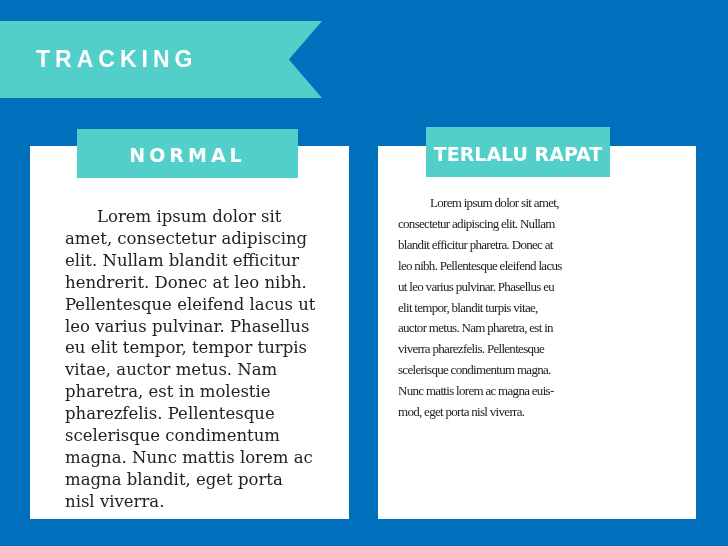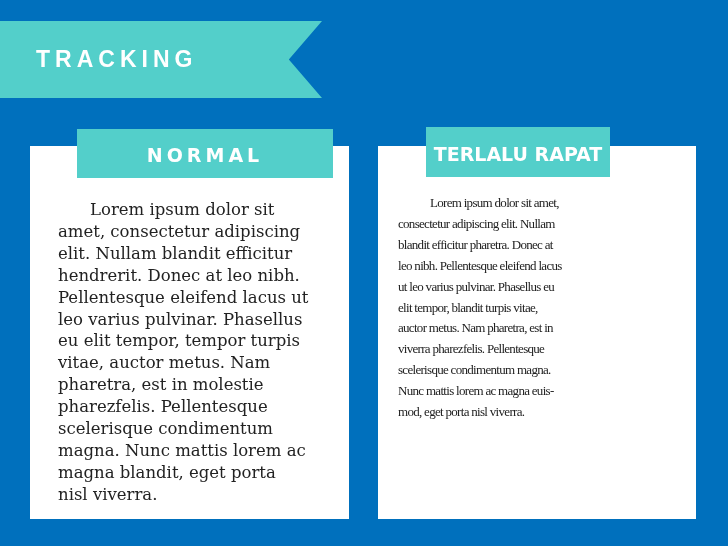--- a/index.html
+++ b/index.html
@@ -32,34 +32,34 @@
     .card-right { left: 378px; width: 318px; }
     .label {
       position: absolute;
       background: #53cfca;
       color: #ffffff;
       font-family: "DejaVu Sans", sans-serif;
       font-weight: bold;
       text-align: center;
     }
     .label-normal {
-      left: 77px; top: 129px; width: 256px; height: 49px;
+      left: 77px; top: 129px; width: 221px; height: 49px;
       line-height: 52px; font-size: 19px; letter-spacing: 4px;
     }
     .label-tight {
       left: 426px; top: 127px; width: 184px; height: 50px;
       line-height: 54px; font-size: 19px; letter-spacing: 0px;
     }
     .body-normal {
       position: absolute; left: 50px; top: 191px; width: 275px;
       font-family: "DejaVu Serif", serif;
       font-size: 16.5px; line-height: 21.9px;
       color: #222222;
       text-indent: 32px;
-      margin: 8px;
+      margin: 15px;
     }
     .body-tight {
       position: absolute; left: 398px; top: 193px; width: 285px;
       font-family: "Liberation Serif", serif;
       font-size: 13px; line-height: 20.9px;
       color: #222222;
       letter-spacing: -0.7px;
       text-indent: 32px;
       margin: 0;
     }

